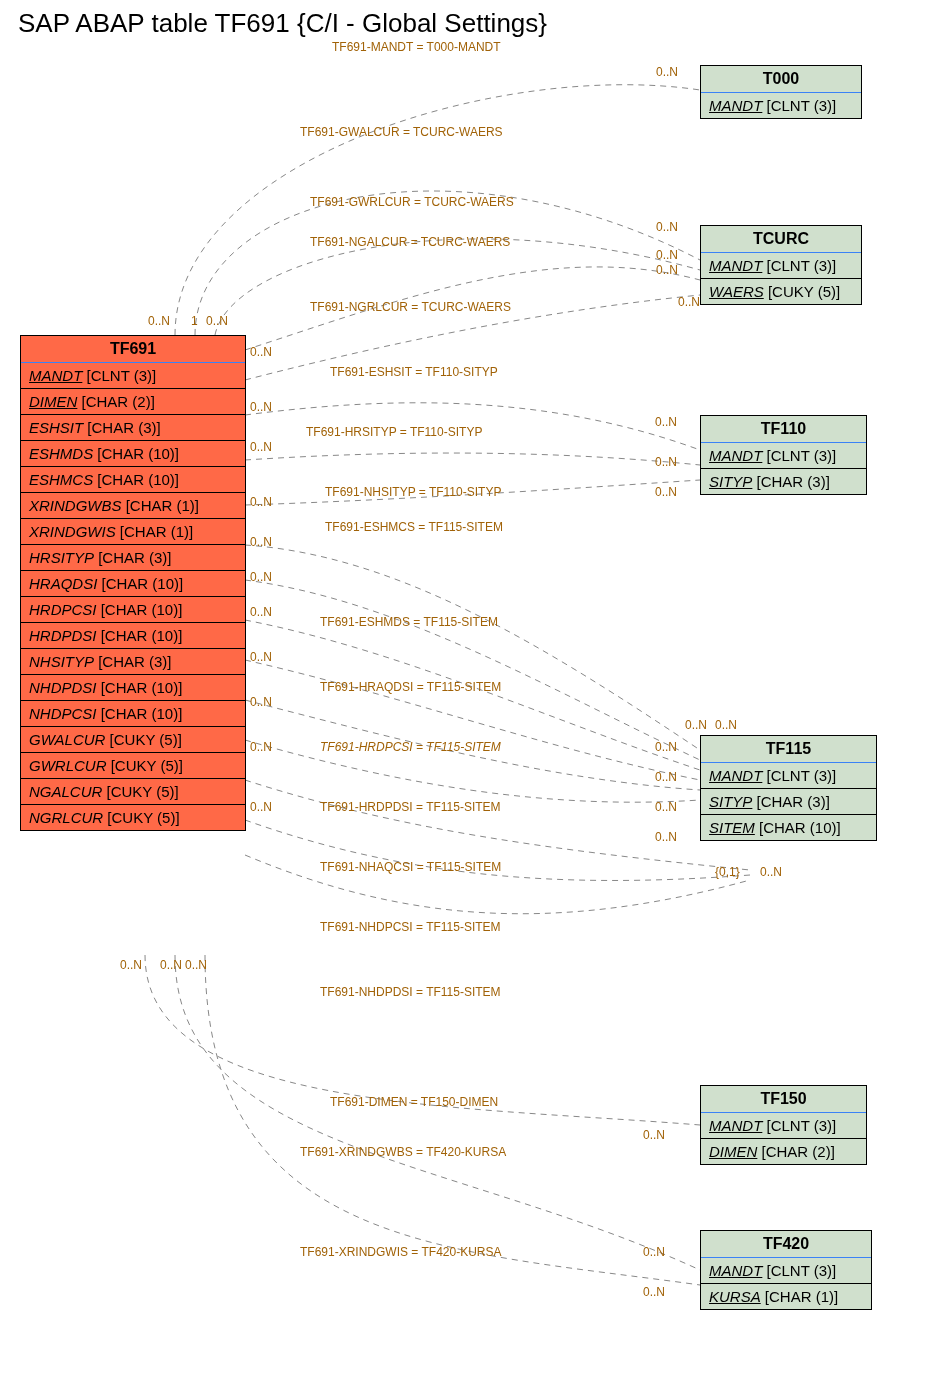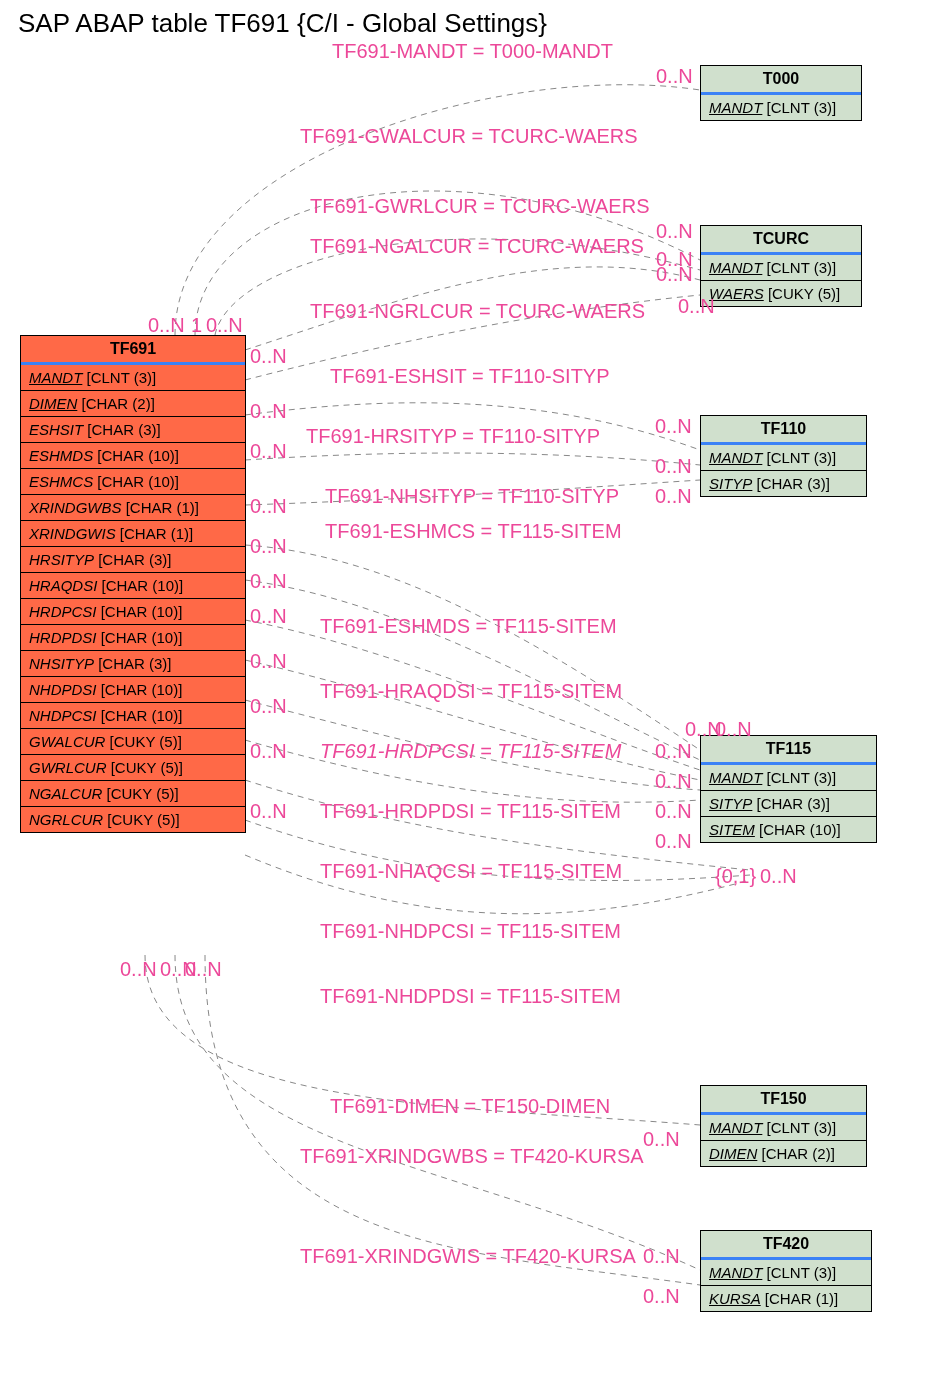--- a/index.html
+++ b/index.html
@@ -24,37 +24,37 @@
     position: absolute;
     border: 1px solid #000;
     background: #d0e0cd;
     font-family: sans-serif;
   }
   .tbl.main { background: #ff6947; }
   .tbl .hdr {
     font-weight: bold;
     text-align: center;
     padding: 4px 8px;
-    border-bottom: 3px solid #3b82f6;
+    border-bottom: 1px solid #3b82f6;
     font-size: 16px;
   }
   .tbl .row {
     padding: 4px 8px;
     border-bottom: 1px solid #000;
     font-size: 15px;
     white-space: nowrap;
   }
   .tbl .row:last-child { border-bottom: none; }
   .fld { font-style: italic; text-decoration: underline; }
   .fld2 { font-style: italic; }
   .ann {
     position: absolute;
-    font-size: 20px;
-    font-family: sans-serif;
-    color: #ec4899;
+    font-size: 12px;
+    font-family: sans-serif;
+    color: #a16207;
     white-space: nowrap;
   }
   svg.lines {
     position: absolute;
     top: 0; left: 0;
     width: 945px; height: 1399px;
     pointer-events: none;
   }
   svg.lines path {
     fill: none;

